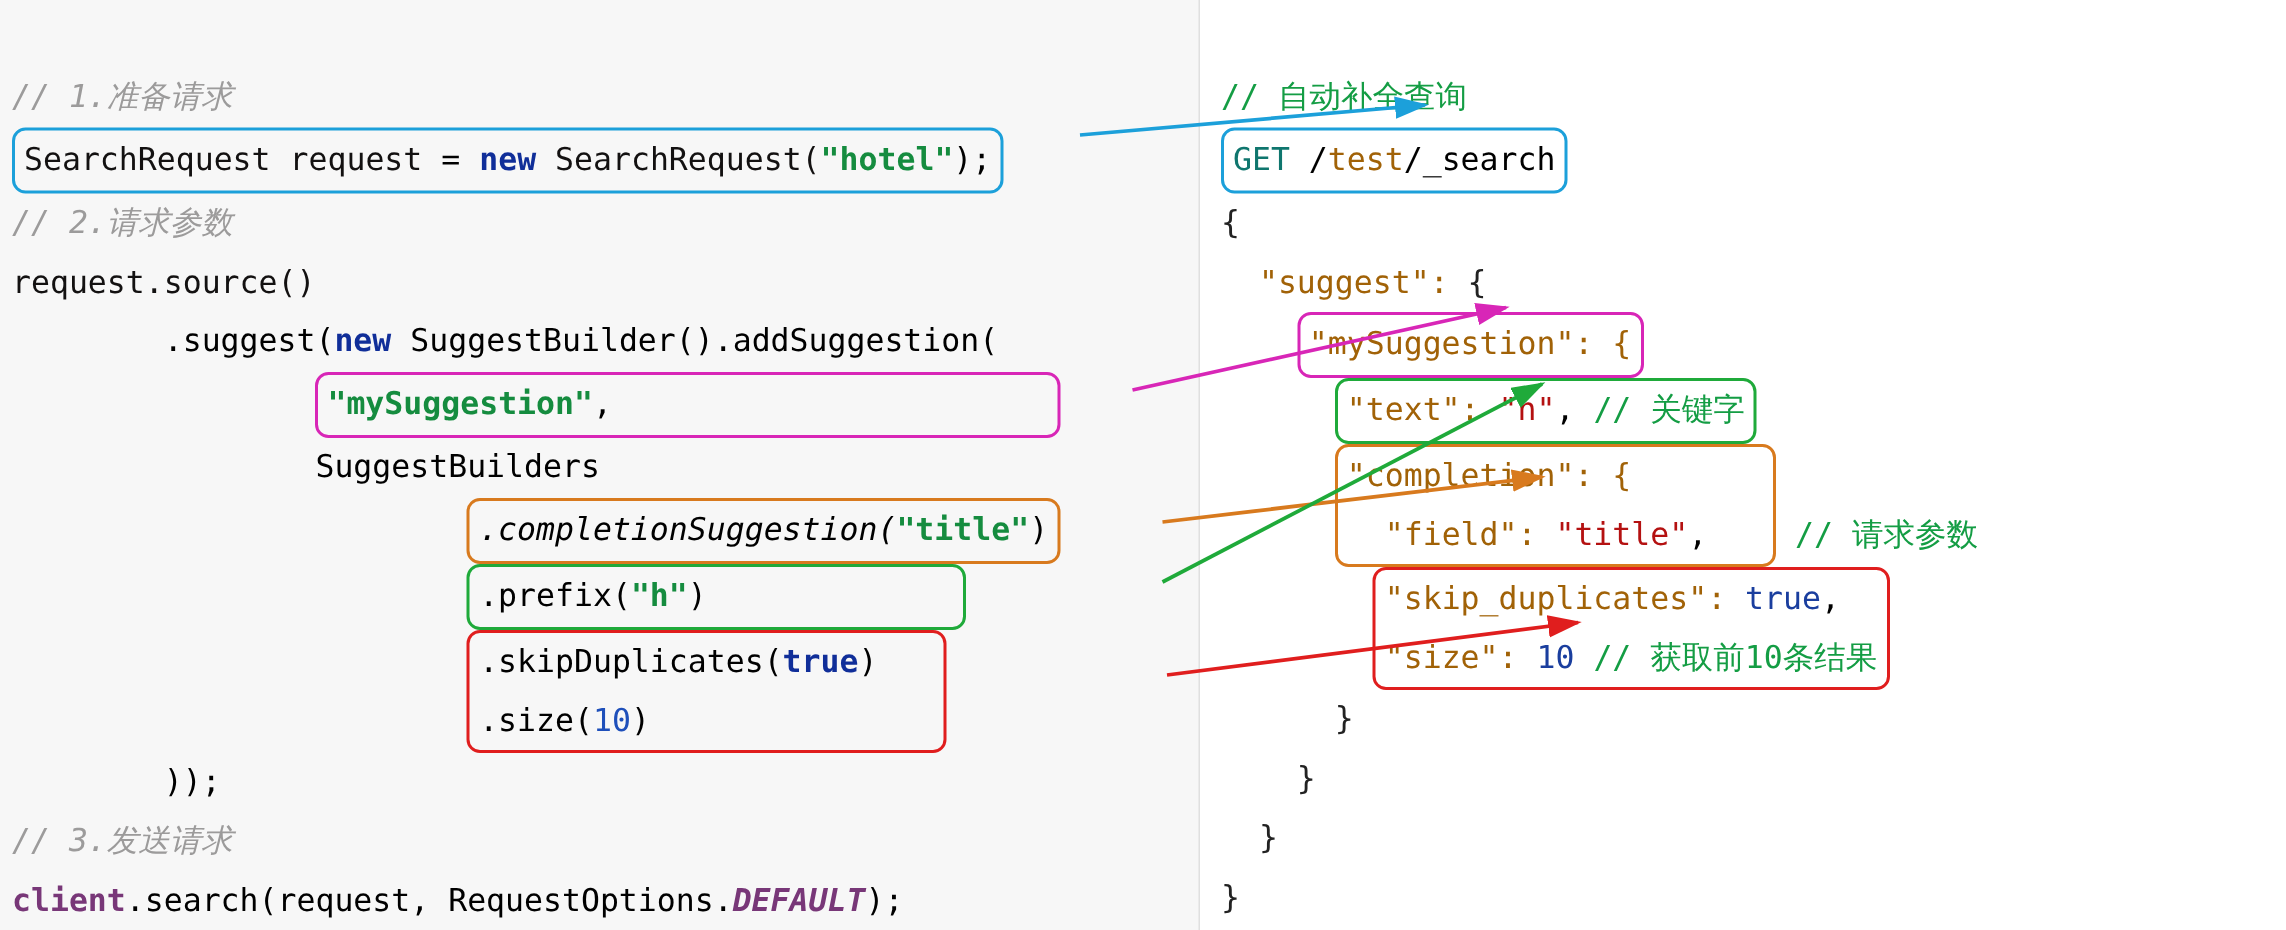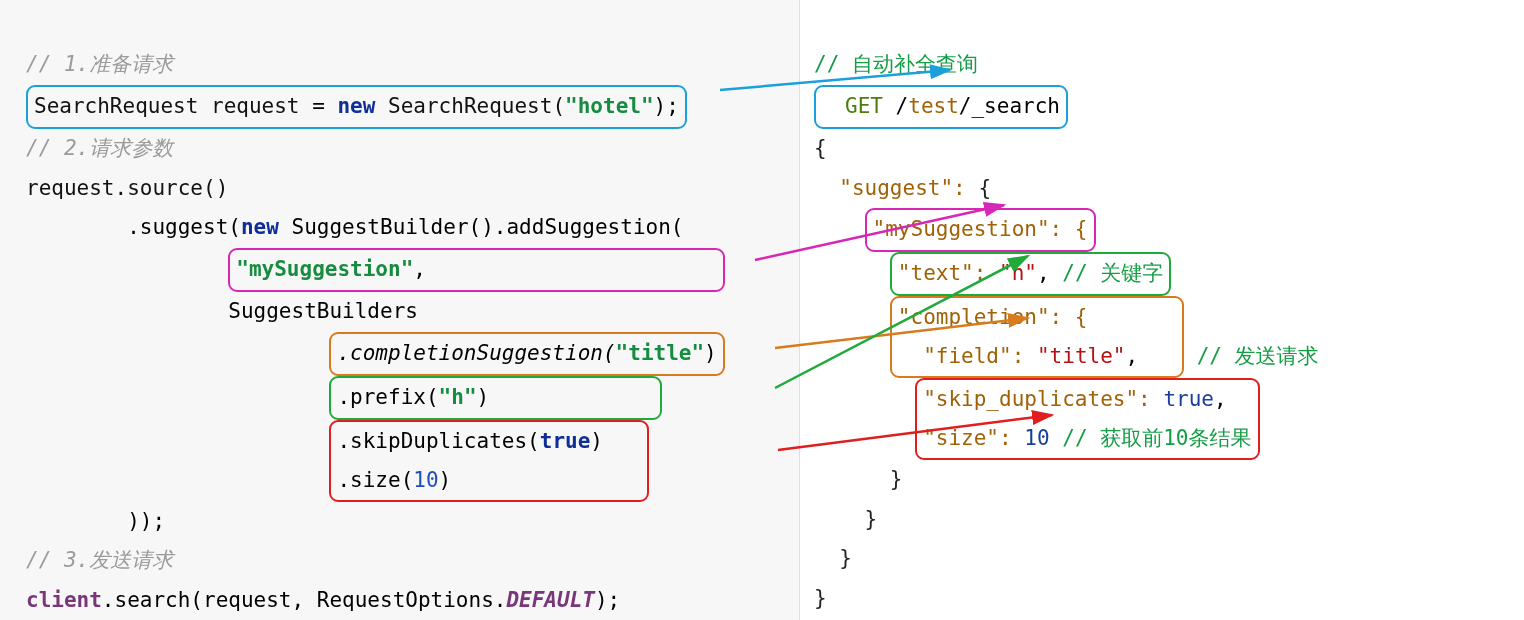--- a/index.html
+++ b/index.html
@@ -9,21 +9,21 @@
       font-family: "Consolas", "Menlo", monospace;
       font-size: 21px;
       line-height: 1.9;
       background: #fff;
       overflow: hidden;
     }
     .container { display: flex; height: 100%; }
     .left-pane {
       width: 800px;
       background: #f7f7f7;
-      padding: 5px 26px;
+      padding: 5px 8px;
       border-right: 1px solid #e0e0e0;
       white-space: pre;
     }
     .right-pane {
       flex: 1;
       background: #fff;
       padding: 5px 14px;
       white-space: pre;
     }
     .c-comment { color: #9c9b9b; font-style: italic; }
@@ -32,21 +32,21 @@
     .c-num     { color: #1e4fba; }
     .c-ident   { color: #131111; }
     .c-purple  { color: #783778; font-weight: bold; }
     .c-italic  { font-style: italic; }
 
     .r-comment { color: #149d44; text-align: center; }
     .r-key     { color: #a16207; }
     .r-str     { color: #b41111; }
     .r-bool    { color: #1a3e9e; }
     .r-brace   { color: #222; }
-    .r-get     { color: #4d7c0f; margin-left: 23px; }
+    .r-get     { color: #0f766e; }
 
     .hl {
       display: inline-block;
       border: 2.5px solid;
       border-radius: 9px;
       padding: 0 6px;
     }
     .hl-blue    { border-color: #1ca0da; }
     .hl-magenta { border-color: #d826b7; }
     .hl-orange  { border-color: #d87a1e; }
@@ -81,21 +81,21 @@
 <span><span class="c-purple">client</span><span>.search(request, RequestOptions.</span><span class="c-purple c-italic">DEFAULT</span><span>);</span></span>
 </div>
 <div class="right-pane">
 <span class="r-comment">// 自动补全查询</span>
 <span class="hl hl-blue"><span class="r-get">GET</span><span> /</span><span class="r-key">test</span><span>/_search</span></span>
 <span class="r-brace">{</span>
 <span><span>  </span><span class="r-key">"suggest": </span><span class="r-brace">{</span></span>
 <span>    <span class="hl hl-magenta"><span class="r-key">"mySuggestion": {</span></span></span>
 <span>      <span class="hl hl-green"><span class="r-key">"text": </span><span class="r-str">"h"</span><span>, </span><span class="r-comment">// 关键字</span></span></span>
 <span>      <span class="hl hl-orange" style="line-height:1.85"><span class="r-key">"completion": {</span>       
-  <span class="r-key">"field": </span><span class="r-str">"title"</span>,</span><span class="r-comment"> // 发送请求</span></span>
+  <span class="r-key">"field": </span><span class="r-str">"title"</span>,</span><span class="r-comment"> // 请求参数</span></span>
 <span>        <span class="hl hl-red" style="line-height:1.85"><span class="r-key">"skip_duplicates": </span><span class="r-bool">true</span>,  
 <span class="r-key">"size": </span><span class="r-bool">10</span><span class="r-comment"> // 获取前10条结果</span></span></span>
 <span>      <span class="r-brace">}</span></span>
 <span class="r-brace">    }</span>
 <span class="r-brace">  }</span>
 <span class="r-brace">}</span>
 </div>
 </div>
 
 <svg class="arrows">

